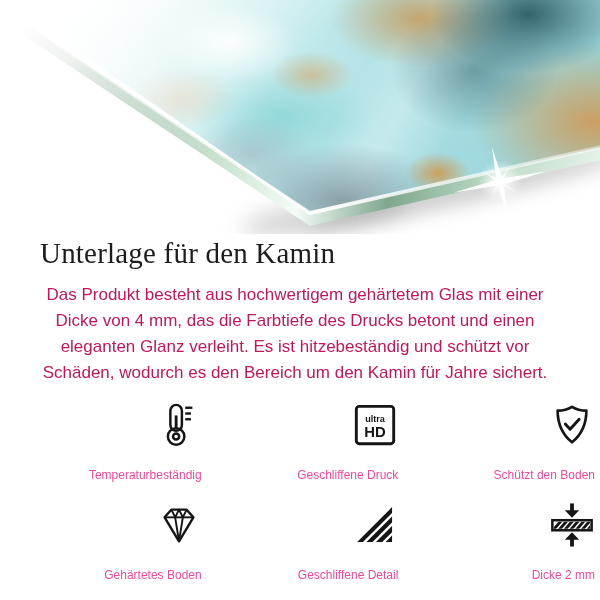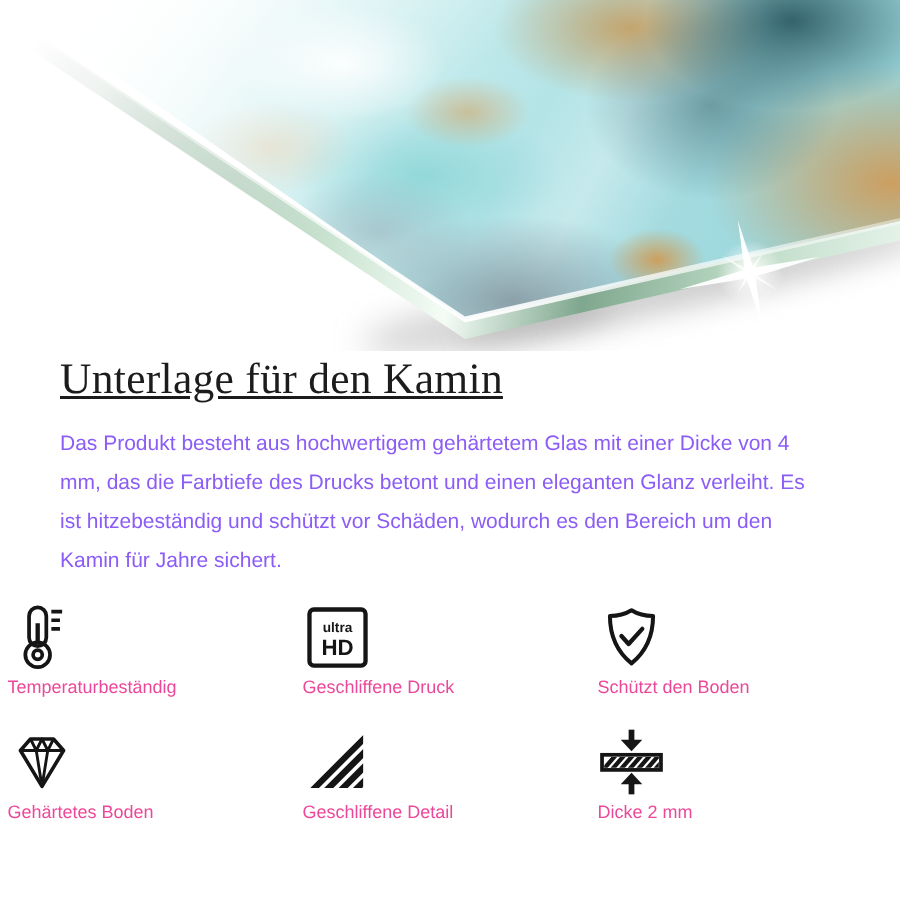--- a/index.html
+++ b/index.html
@@ -78,43 +78,43 @@
   
   .content { padding: 0 40px; }
   .page-title {
     font-family: "Liberation Serif", serif;
     font-weight: 400;
     font-size: 29px;
     line-height: 34px;
     letter-spacing: 0.2px;
     color: #1c1c1c;
     margin: 2px 0 0 0;
-    text-decoration: underline;
   }
   .page-title span { display: block; }
   .description {
     margin: 12px 0 0 0;
-    font-size: 14px;
+    font-size: 17px;
     line-height: 26px;
-    color: #8b5cf6;
+    color: #be185d;
     max-width: 510px;
+    text-align: center;
   }
 
   
   .features {
     display: grid;
     grid-template-columns: repeat(3, 1fr);
     row-gap: 20px;
     padding: 16px 5px 0 5px;
   }
   .feature {
     display: flex;
     flex-direction: column;
-    align-items: flex-start;
-    gap: 3px;
+    align-items: flex-end;
+    gap: 20px;
   }
   .feature svg { display: block; }
   .feature-label {
     font-size: 12px;
     color: #ec4899;
     line-height: 14px;
     text-align: center;
   }
   .icon-stroke { stroke: #151515; fill: none; }
   .icon-fill   { fill: #151515; }

